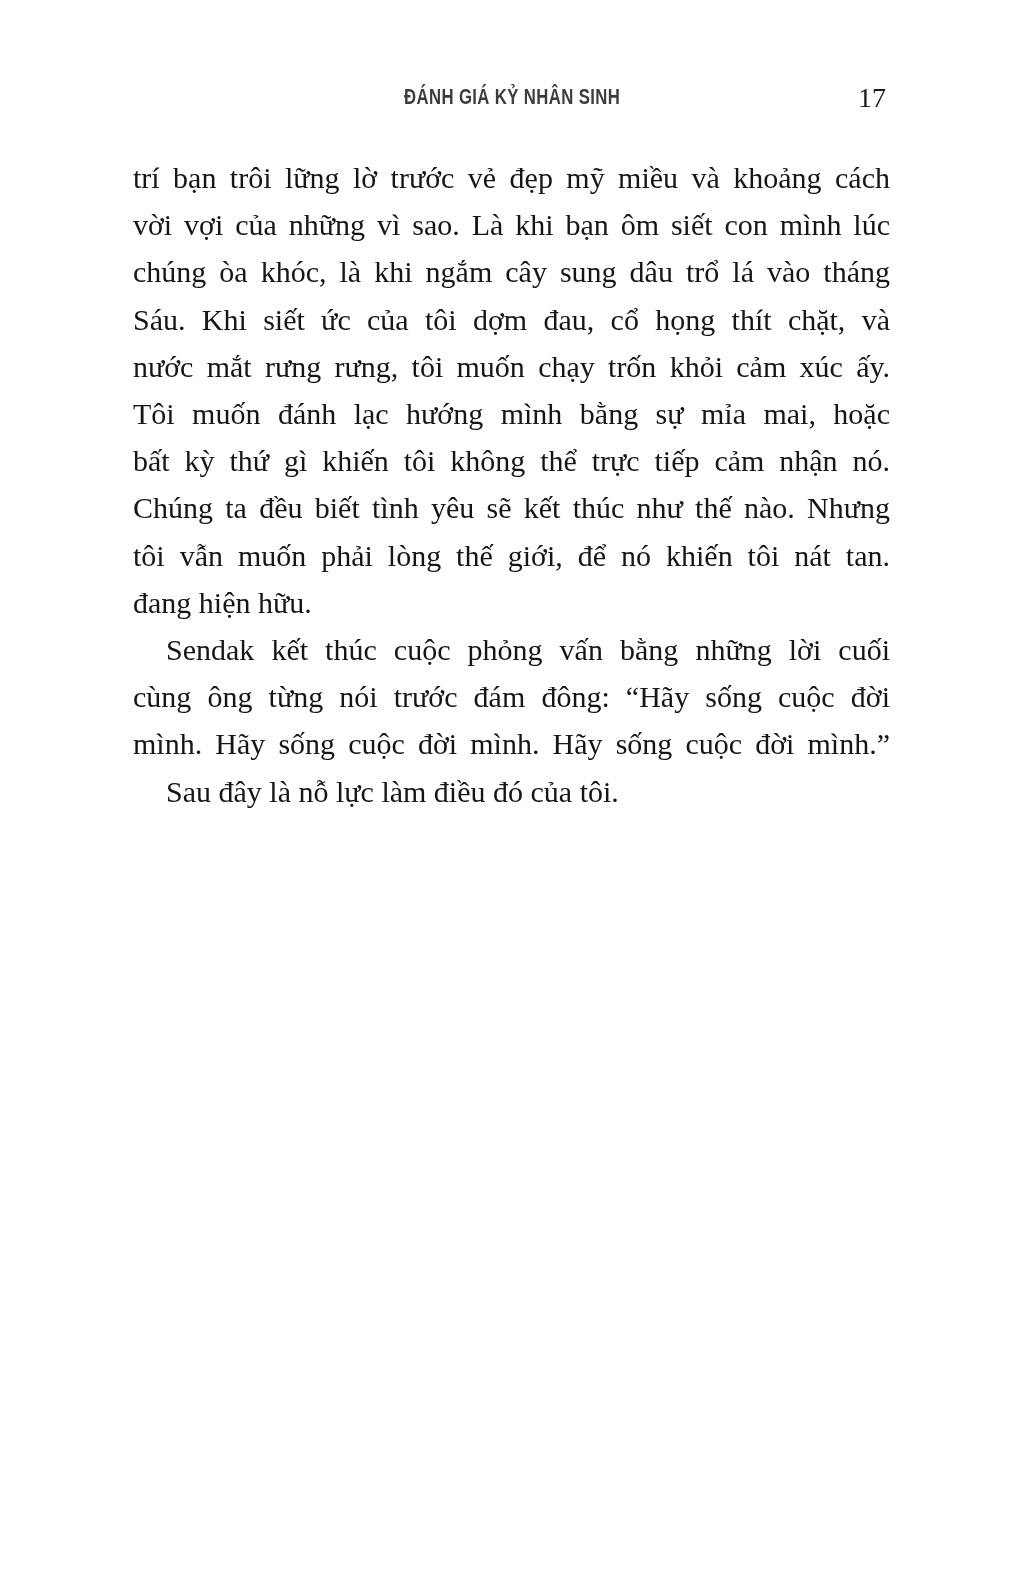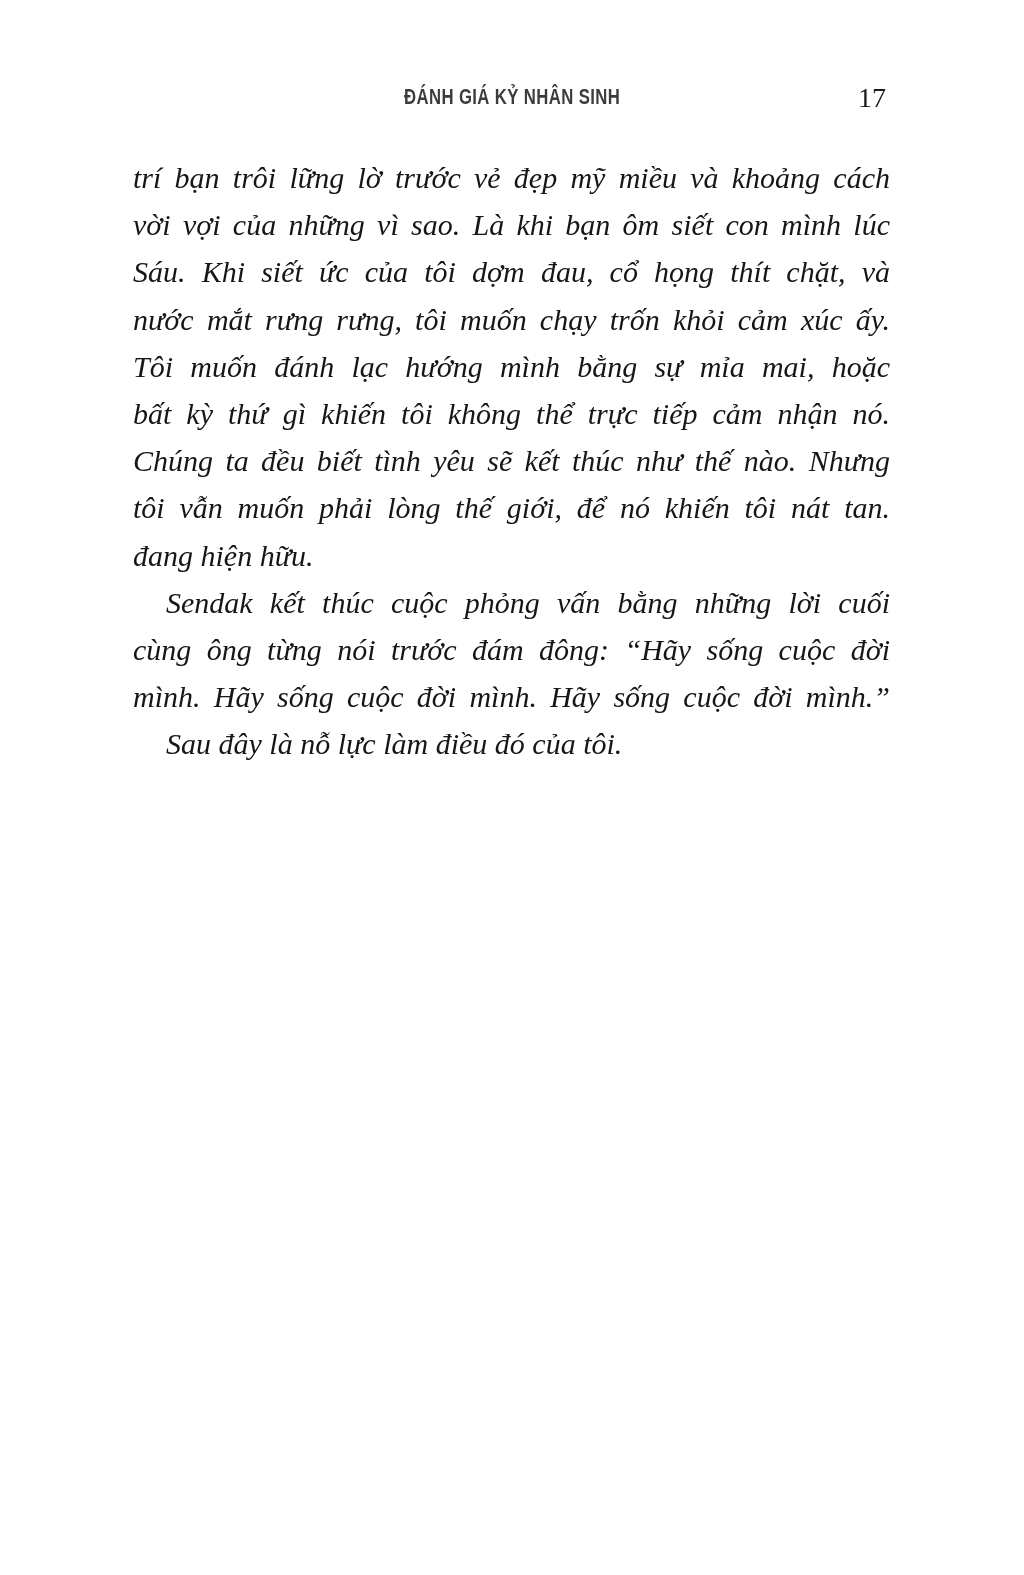--- a/index.html
+++ b/index.html
@@ -39,21 +39,20 @@
     font-size: 28px;
     color: #1c1c1c;
     margin-left: 12px;
   }
   .textblock {
     position: absolute;
     left: 133px;
     top: 154px;
     width: 757px;
     color: #161616;
-    font-style: italic;
   }
   .line {
     font-size: 30px;
     line-height: 47.2px;
     text-align: justify;
     text-align-last: justify;
   }
   .line.para-end {
     text-align: left;
     text-align-last: left;
@@ -69,20 +68,21 @@
 
   <div class="running-head">
     <span class="rh-inner">ĐÁNH GIÁ KỶ NHÂN SINH</span>
   </div>
 
   <div class="page-number">17</div>
 
   <div class="textblock">
     <div class="line">trí bạn trôi lững lờ trước vẻ đẹp mỹ miều và khoảng cách</div>
     <div class="line">vời vợi của những vì sao. Là khi bạn ôm siết con mình lúc</div>
+    <div class="line">chúng òa khóc, là khi ngắm cây sung dâu trổ lá vào tháng</div>
     <div class="line">Sáu. Khi siết ức của tôi dợm đau, cổ họng thít chặt, và</div>
     <div class="line">nước mắt rưng rưng, tôi muốn chạy trốn khỏi cảm xúc ấy.</div>
     <div class="line">Tôi muốn đánh lạc hướng mình bằng sự mỉa mai, hoặc</div>
     <div class="line">bất kỳ thứ gì khiến tôi không thể trực tiếp cảm nhận nó.</div>
     <div class="line">Chúng ta đều biết tình yêu sẽ kết thúc như thế nào. Nhưng</div>
     <div class="line">tôi vẫn muốn phải lòng thế giới, để nó khiến tôi nát tan.</div>
     <div class="line para-end">đang hiện hữu.</div>
     <div class="line indent">Sendak kết thúc cuộc phỏng vấn bằng những lời cuối</div>
     <div class="line">cùng ông từng nói trước đám đông: “Hãy sống cuộc đời</div>
     <div class="line">mình. Hãy sống cuộc đời mình. Hãy sống cuộc đời mình.”</div>

